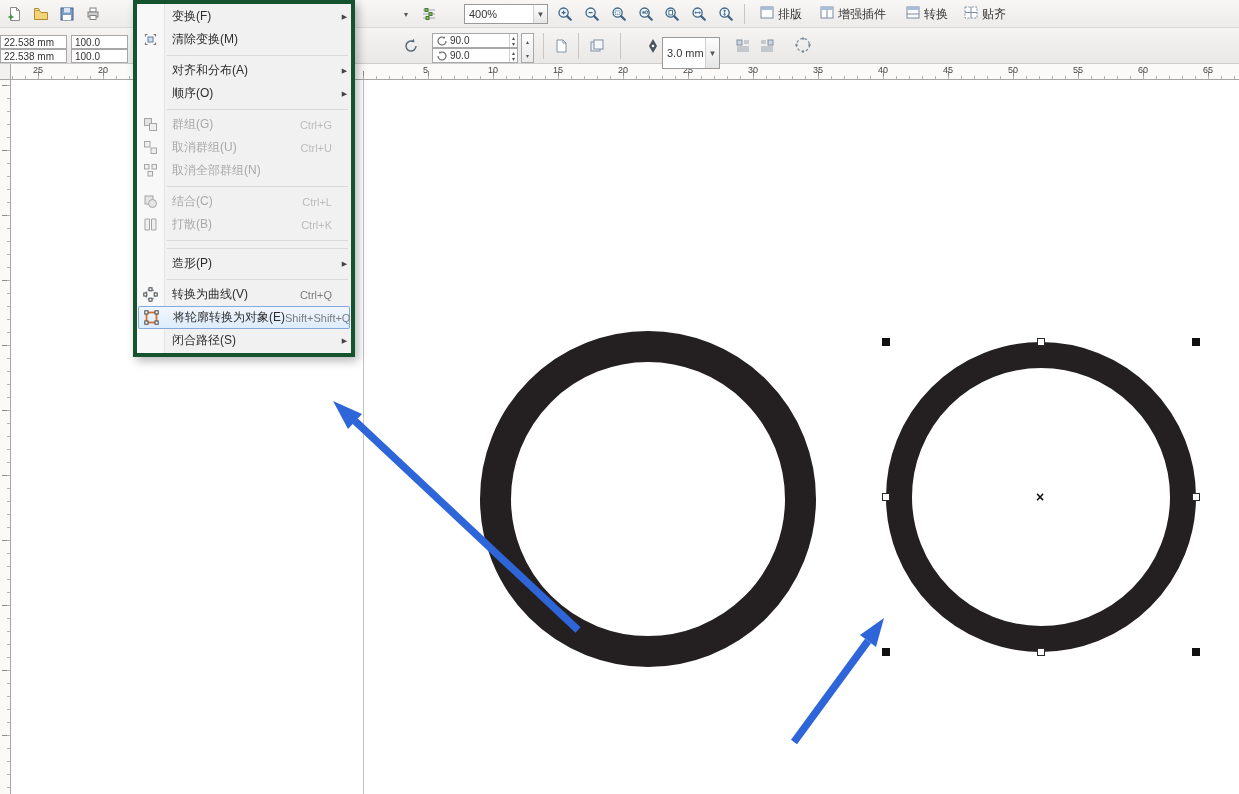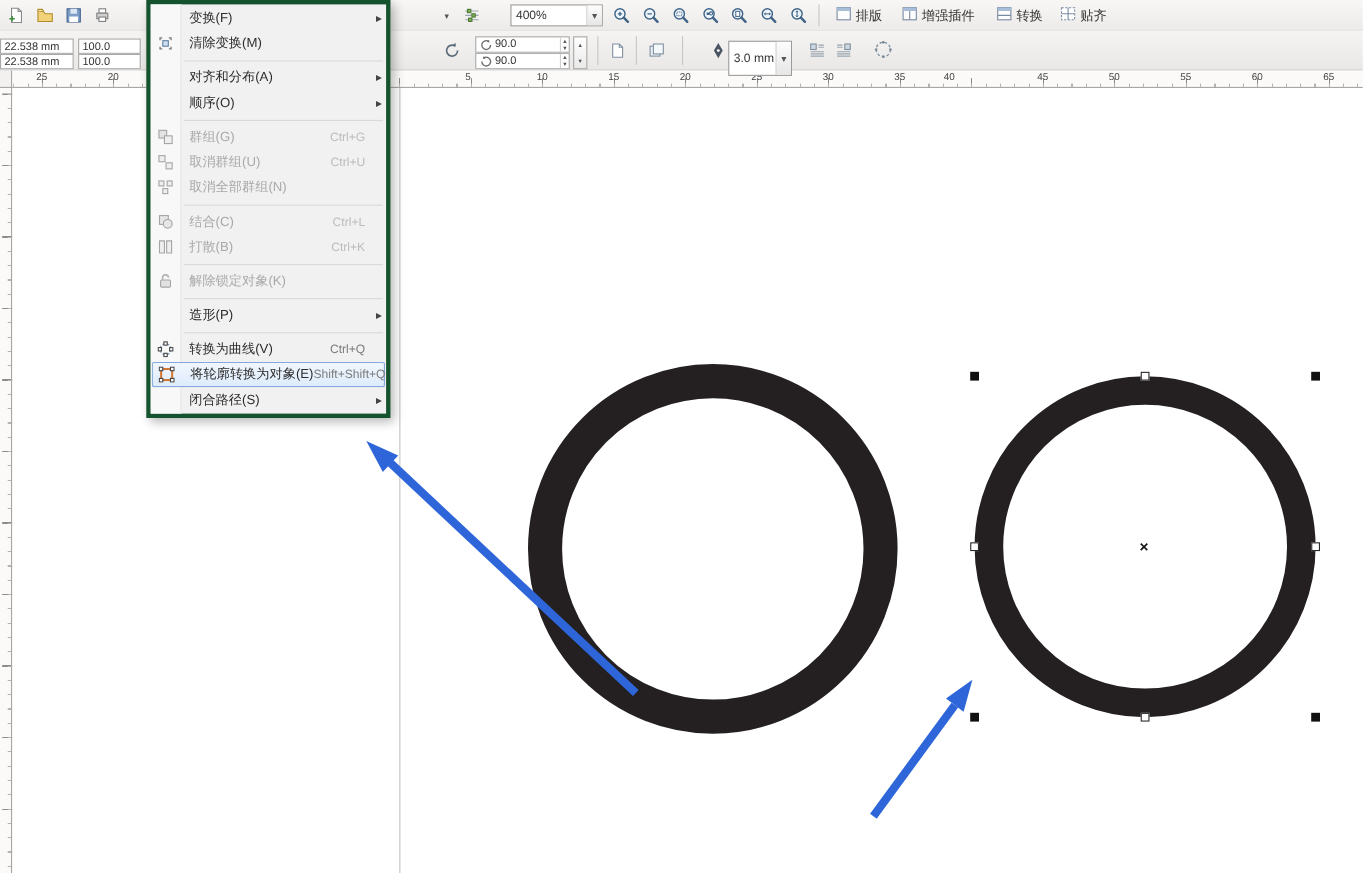--- a/index.html
+++ b/index.html
@@ -306,21 +306,21 @@
 <div class="ruler-h">
     <span class="ruler-num" style="left: 33px;">25</span>
     <span class="ruler-num" style="left: 98px;">20</span>
     <span class="ruler-num" style="left: 423px;">5</span>
     <span class="ruler-num" style="left: 488px;">10</span>
     <span class="ruler-num" style="left: 553px;">15</span>
     <span class="ruler-num" style="left: 618px;">20</span>
     <span class="ruler-num" style="left: 683px;">25</span>
     <span class="ruler-num" style="left: 748px;">30</span>
     <span class="ruler-num" style="left: 813px;">35</span>
-    <span class="ruler-num" style="left: 858px; text-align: center;">40</span>
+    <span class="ruler-num" style="left: 878px; text-align: center;">40</span>
     <span class="ruler-num" style="left: 943px;">45</span>
     <span class="ruler-num" style="left: 1008px;">50</span>
     <span class="ruler-num" style="left: 1073px;">55</span>
     <span class="ruler-num" style="left: 1138px;">60</span>
     <span class="ruler-num" style="left: 1203px;">65</span>
   </div>
 <div class="ruler-v"></div>
 <div class="ruler-corner"></div>
 
 <div>
@@ -434,31 +434,20 @@
       <span class="mi-icon">
         <svg width="15" height="15" viewBox="0 0 15 15">
           <path d="M2 2h4.5v11H2zM8.5 2H13v11H8.5z" fill="#efefef" stroke="#a5a5a5"></path>
         </svg>
       </span>
       <span class="mi-label">打散(B)</span>
       <span class="mi-shortcut">Ctrl+K</span>
       <span class="mi-arrow"></span>
     </div>
     <div class="menu-sep"></div>
-    <div class="menu-item disabled">
-      <span class="mi-icon">
-        <svg width="15" height="15" viewBox="0 0 15 15">
-          <rect x="3" y="6.5" width="9" height="6.5" rx="1" fill="#e2e2e2" stroke="#a5a5a5"></rect>
-          <path d="M4.8 6.5V4.6a2.7 2.7 0 0 1 5.4 0" fill="none" stroke="#b5b5b5" stroke-width="1.5"></path>
-        </svg>
-      </span>
-      <span class="mi-label">解除锁定对象(K)</span>
-      <span class="mi-shortcut"></span>
-      <span class="mi-arrow"></span>
-    </div>
     <div class="menu-sep"></div>
     <div class="menu-item">
       <span class="mi-icon"></span>
       <span class="mi-label">造形(P)</span>
       <span class="mi-shortcut"></span>
       <span class="mi-arrow">▶</span>
     </div>
     <div class="menu-sep"></div>
     <div class="menu-item">
       <span class="mi-icon">

